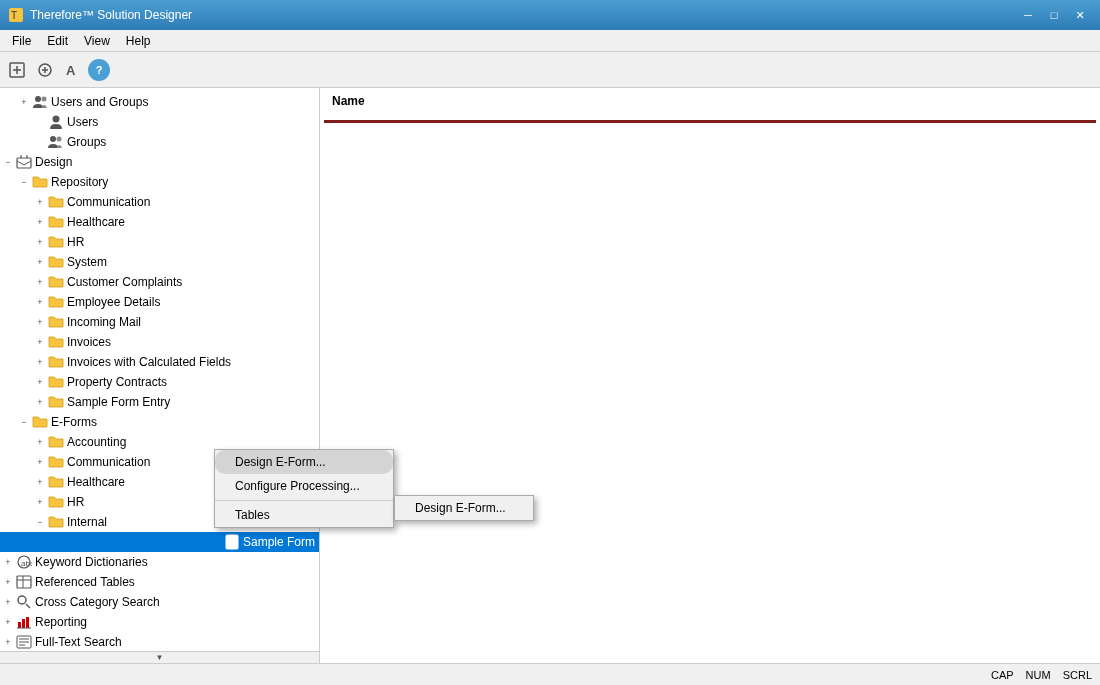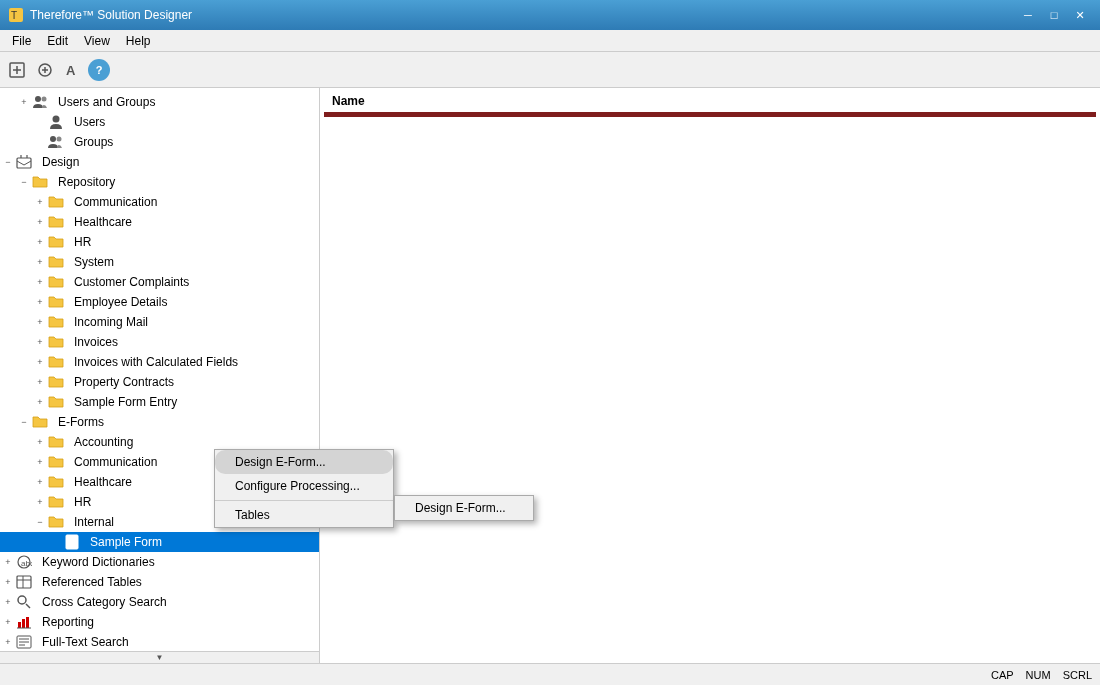--- a/index.html
+++ b/index.html
@@ -94,50 +94,50 @@
 
     .tree-item {
       display: flex;
       align-items: center;
       height: 20px;
       padding-right: 4px;
       cursor: pointer;
       white-space: nowrap;
       color: #000;
     }
-    .tree-item.selected { background: #0078d7; color: white; }
+    .tree-item.selected { background: #0078d7; color: white; justify-content: flex-end; }
     .tree-item.selected .item-icon { filter: brightness(10); }
 
     .tree-indent { display: inline-block; width: 16px; flex-shrink: 0; }
     .expand-btn {
       width: 16px; height: 16px;
       display: inline-flex; align-items: center; justify-content: center;
       flex-shrink: 0;
       font-size: 9px; color: #555;
       cursor: pointer;
     }
     .expand-placeholder { width: 16px; display: inline-block; flex-shrink: 0; }
 
     .item-icon {
       width: 16px; height: 16px;
-      margin-right: 10px; flex-shrink: 0;
+      margin-right: 3px; flex-shrink: 0;
       display: flex; align-items: center; justify-content: center;
     }
 
     .item-label { font-size: 12px; }
 
     
     #right-panel {
       flex: 1;
       background: white;
       padding: 4px;
     }
     #right-header {
-      border-bottom: 5px solid #7f1d1d;
-      padding: 2px 8px 4px;
+      border-bottom: 3px solid #7f1d1d;
+      padding: 2px 8px 12px;
       font-size: 12px;
       font-weight: bold;
     }
 
     
     #status-bar {
       height: 22px;
       background: #f0f0f0;
       border-top: 1px solid #ccc;
       display: flex;

